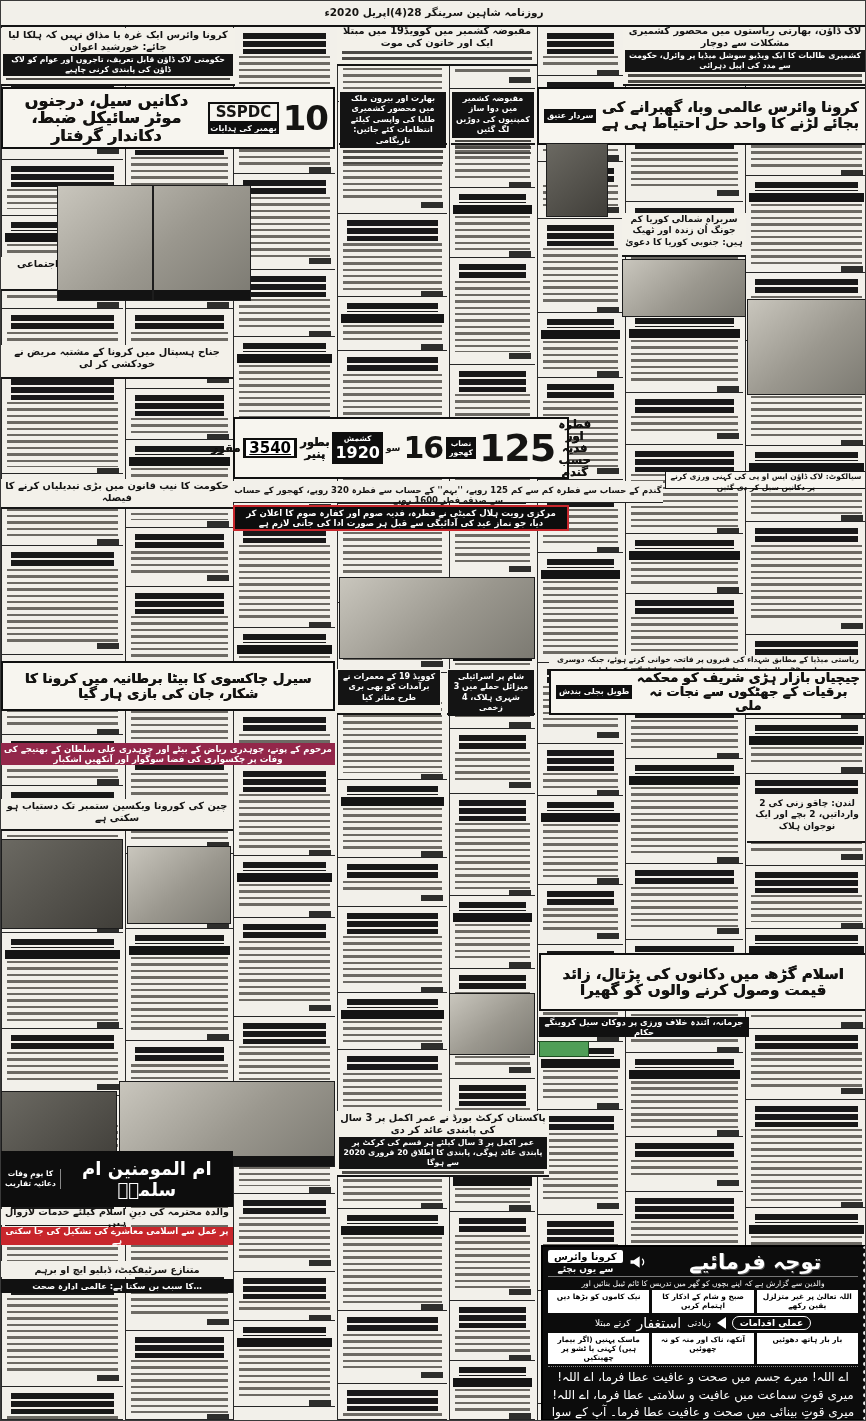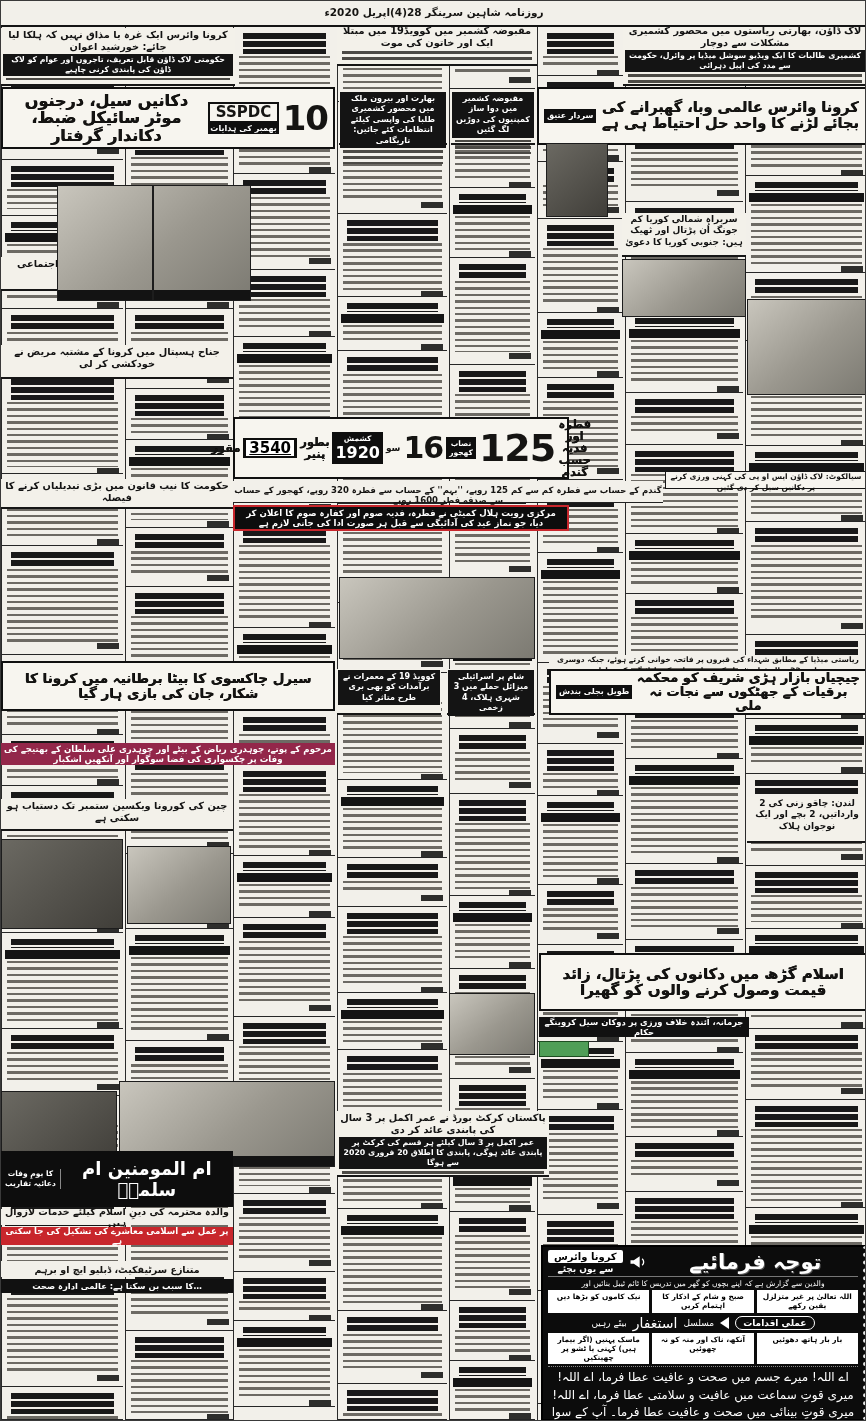--- a/index.html
+++ b/index.html
@@ -1184,21 +1184,21 @@
   <div class="abs chipstory" style="left:450px;top:90px;width:84px;height:54px">
     <div class="chip">مقبوضہ کشمیر میں دوا ساز کمپنیوں کی دوڑیں لگ گئیں</div>
     <div class="sbody" style="height:14px"></div>
   </div>
 
   <div class="abs photo split" style="left:56px;top:184px;width:194px;height:116px">
       <span class="pcap"></span>
     </div>
   <div class="abs photo dark" style="left:545px;top:142px;width:62px;height:74px"></div>
   <div class="abs story" style="left:621px;top:212px;width:124px;height:44px">
-    <div class="sh" style="font-size:9px">سربراہ شمالی کوریا کم جونگ اُن پڑتال اور ٹھیک ہیں: جنوبی کوریا کا دعویٰ</div>
+    <div class="sh" style="font-size:9px">سربراہ شمالی کوریا کم جونگ اُن زندہ اور ٹھیک ہیں: جنوبی کوریا کا دعویٰ</div>
   </div>
   <div class="abs photo" style="left:621px;top:258px;width:124px;height:58px"></div>
   <div class="abs photo" style="left:746px;top:298px;width:120px;height:96px"></div>
   <div class="abs photo" style="left:338px;top:576px;width:196px;height:82px"></div>
   <div class="abs photo dark" style="left:0;top:838px;width:122px;height:90px"></div>
   <div class="abs photo" style="left:126px;top:845px;width:104px;height:78px"></div>
   <div class="abs photo" style="left:118px;top:1080px;width:216px;height:86px">
       <span class="pcap"></span>
     </div>
   <div class="abs photo dark" style="left:0;top:1090px;width:116px;height:76px"></div>
@@ -1298,23 +1298,23 @@
     </div>
     <div class="ad-parents">والدین سے گزارش ہے کہ اپنے بچوں کو گھر میں تدریس کا ٹائم ٹیبل بنائیں اور</div>
     <div class="ad-chiprow">
       <span>اللہ تعالیٰ پر غیر متزلزل یقین رکھے</span>
       <span>صبح و شام کے اذکار کا اہتمام کریں</span>
       <span>نیک کاموں کو بڑھا دیں</span>
     </div>
     <div class="ad-ist">
       <span class="amal">عملی اقدامات</span>
       <span class="arrow"></span>
-      <span>مسلسل</span>
+      <span>زیادتی</span>
       <span class="big">استغفار</span>
-      <span>بیٹے رہیں</span>
+      <span>کرتے مبتلا</span>
     </div>
     <div class="ad-chiprow">
       <span>بار بار ہاتھ دھوئیں</span>
       <span>آنکھ، ناک اور منہ کو نہ چھوئیں</span>
       <span>ماسک پہنیں (اگر بیمار ہیں) کہنی یا ٹشو پر چھینکیں</span>
     </div>
     <div class="ad-dua">اے اللہ! میرے جسم میں صحت و عافیت عطا فرما، اے اللہ! میری قوتِ سماعت میں عافیت و سلامتی عطا فرما، اے اللہ! میری قوتِ بینائی میں صحت و عافیت عطا فرما۔ آپ کے سوا کوئی معبود نہیں۔ آمین</div>
     <div class="ad-foot">
       <span>منجانب</span>
       <b>ارشد محمود مغل</b>

